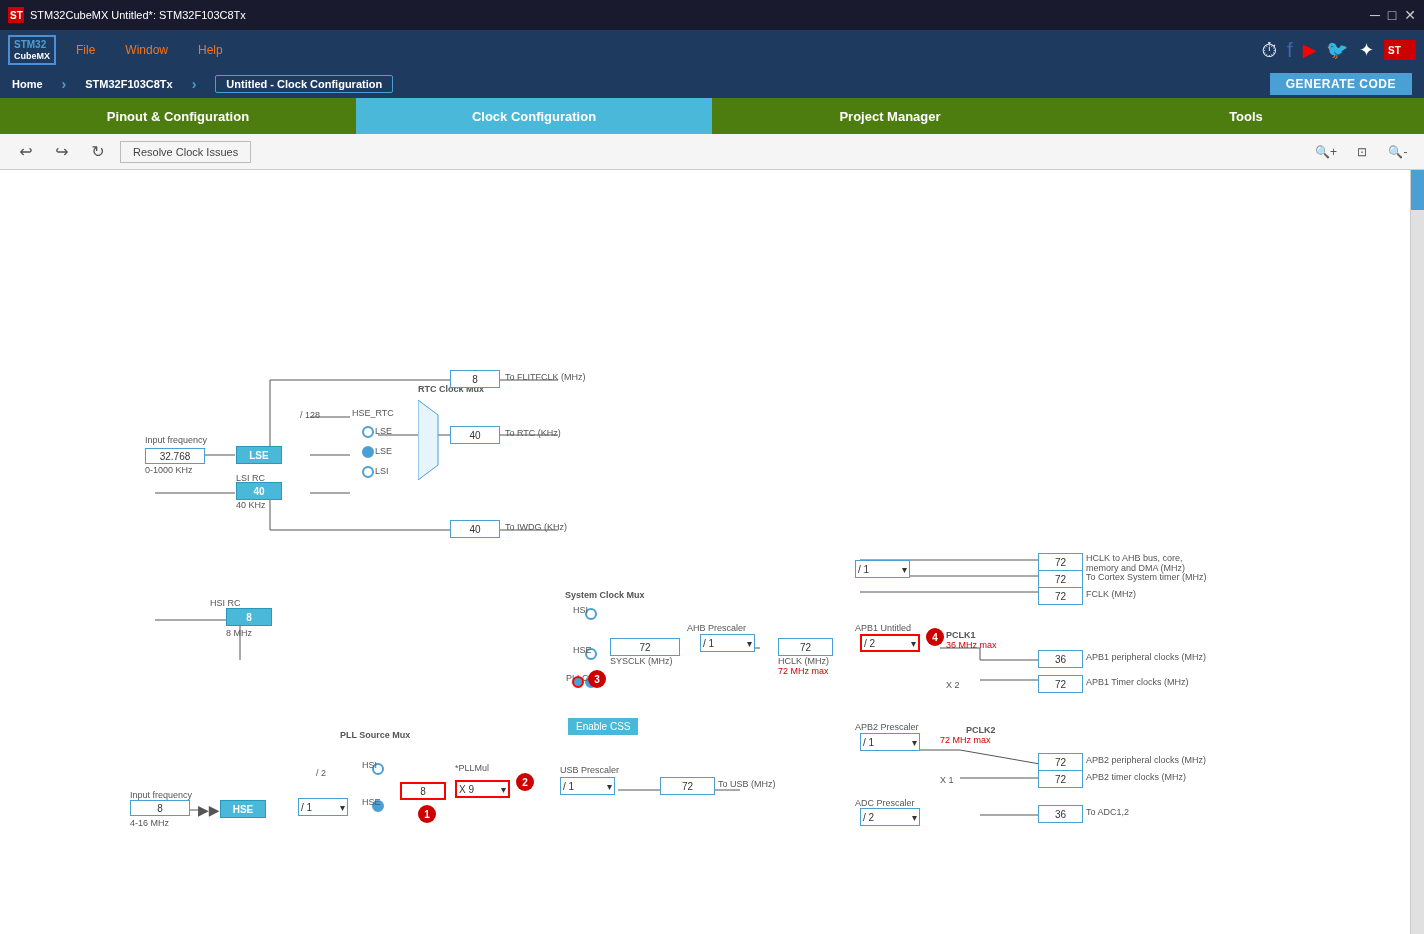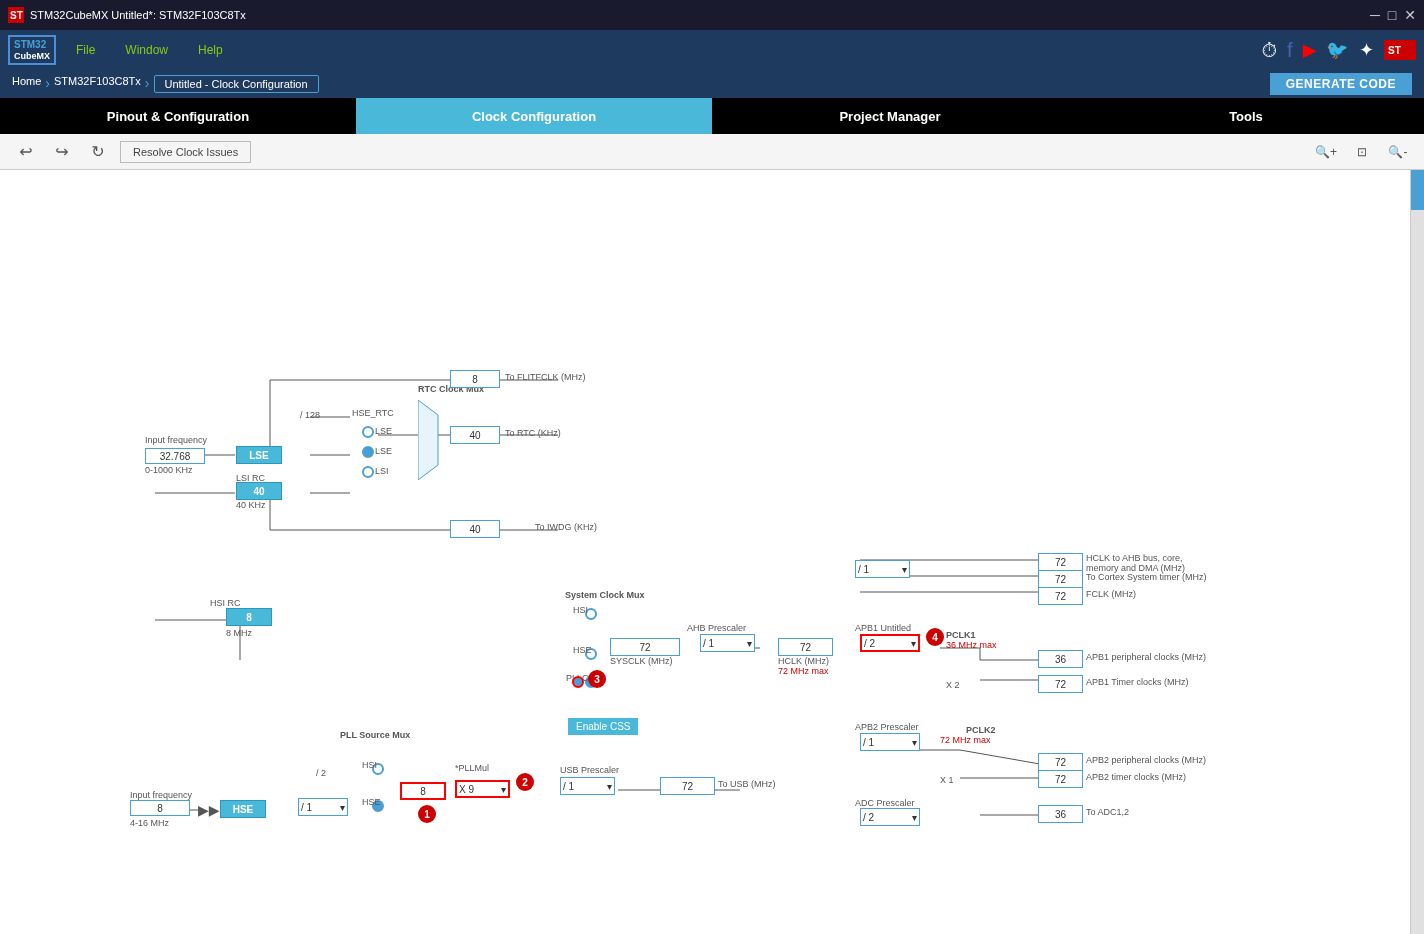--- a/index.html
+++ b/index.html
@@ -34,34 +34,34 @@
       border: 2px solid #4a90d9;
       padding: 2px 4px;
       color: white;
       font-size: 9px;
       font-weight: bold;
       line-height: 1.2;
       margin-right: 20px;
     }
     #menubar .logo-box .stm32 { color: #4a9fd4; font-size: 10px; }
     #menubar .menu-items { display: flex; gap: 30px; }
-    #menubar .menu-items span { color: #84cc16; cursor: pointer; font-size: 12px; }
+    #menubar .menu-items span { color: #f97316; cursor: pointer; font-size: 12px; }
     #menubar .social-icons { display: flex; align-items: center; gap: 10px; }
     #menubar .social-icons span { color: white; font-size: 16px; cursor: pointer; }
 
     
     #breadcrumb {
       background: #1e3a5f;
       height: 28px;
       display: flex;
       align-items: center;
       padding: 0 12px;
       justify-content: space-between;
     }
-    #breadcrumb .crumbs { display: flex; gap: 4px; }
+    #breadcrumb .crumbs { display: flex; align-items: center; gap: 19px; font-weight: bold; }
     #breadcrumb .crumb { color: white; font-size: 11px; cursor: pointer; }
     #breadcrumb .crumb-sep { color: #4a9fd4; font-size: 14px; }
     #breadcrumb .crumb-active { color: white; background: #1e3a5f; border: 1px solid #4a9fd4; padding: 2px 10px; border-radius: 2px; }
     #generate-btn {
       background: #4a9fd4;
       color: white;
       border: none;
       padding: 4px 16px;
       font-size: 12px;
       font-weight: bold;
@@ -77,21 +77,21 @@
     .tab {
       flex: 1;
       display: flex;
       align-items: center;
       justify-content: center;
       font-size: 13px;
       font-weight: bold;
       cursor: pointer;
       color: white;
     }
-    .tab.inactive { background: #000000; }
+    .tab.inactive { background: #4d7c0f; }
     .tab.active { background: #4ab8d8; color: white; }
 
     
     #toolbar {
       background: #f5f5f5;
       height: 36px;
       display: flex;
       align-items: center;
       padding: 0 12px;
       gap: 8px;
@@ -398,21 +398,21 @@
     </svg>
 
     <div class="clk-box" style="left:450px; top:256px; width:50px; height:18px;">
       <span>40</span>
     </div>
     <div class="clk-label" style="left:505px; top:258px;">To RTC (KHz)</div>
 
     <div class="clk-box" style="left:450px; top:350px; width:50px; height:18px;">
       <span>40</span>
     </div>
-    <div class="clk-label" style="left:505px; top:352px;margin-left:30px;">To IWDG (KHz)</div>
+    <div class="clk-label" style="left:505px; top:352px;">To IWDG (KHz)</div>
 
     <div class="clk-box" style="left:450px; top:200px; width:50px; height:18px;">
       <span>8</span>
     </div>
     <div class="clk-label" style="left:505px; top:202px;">To FLITFCLK (MHz)</div>
 
     <div class="clk-label" style="left:210px; top:428px;">HSI RC</div>
     <div class="clk-box blue-fill" style="left:226px; top:438px; width:46px; height:18px;">
       <span>8</span>
     </div>

